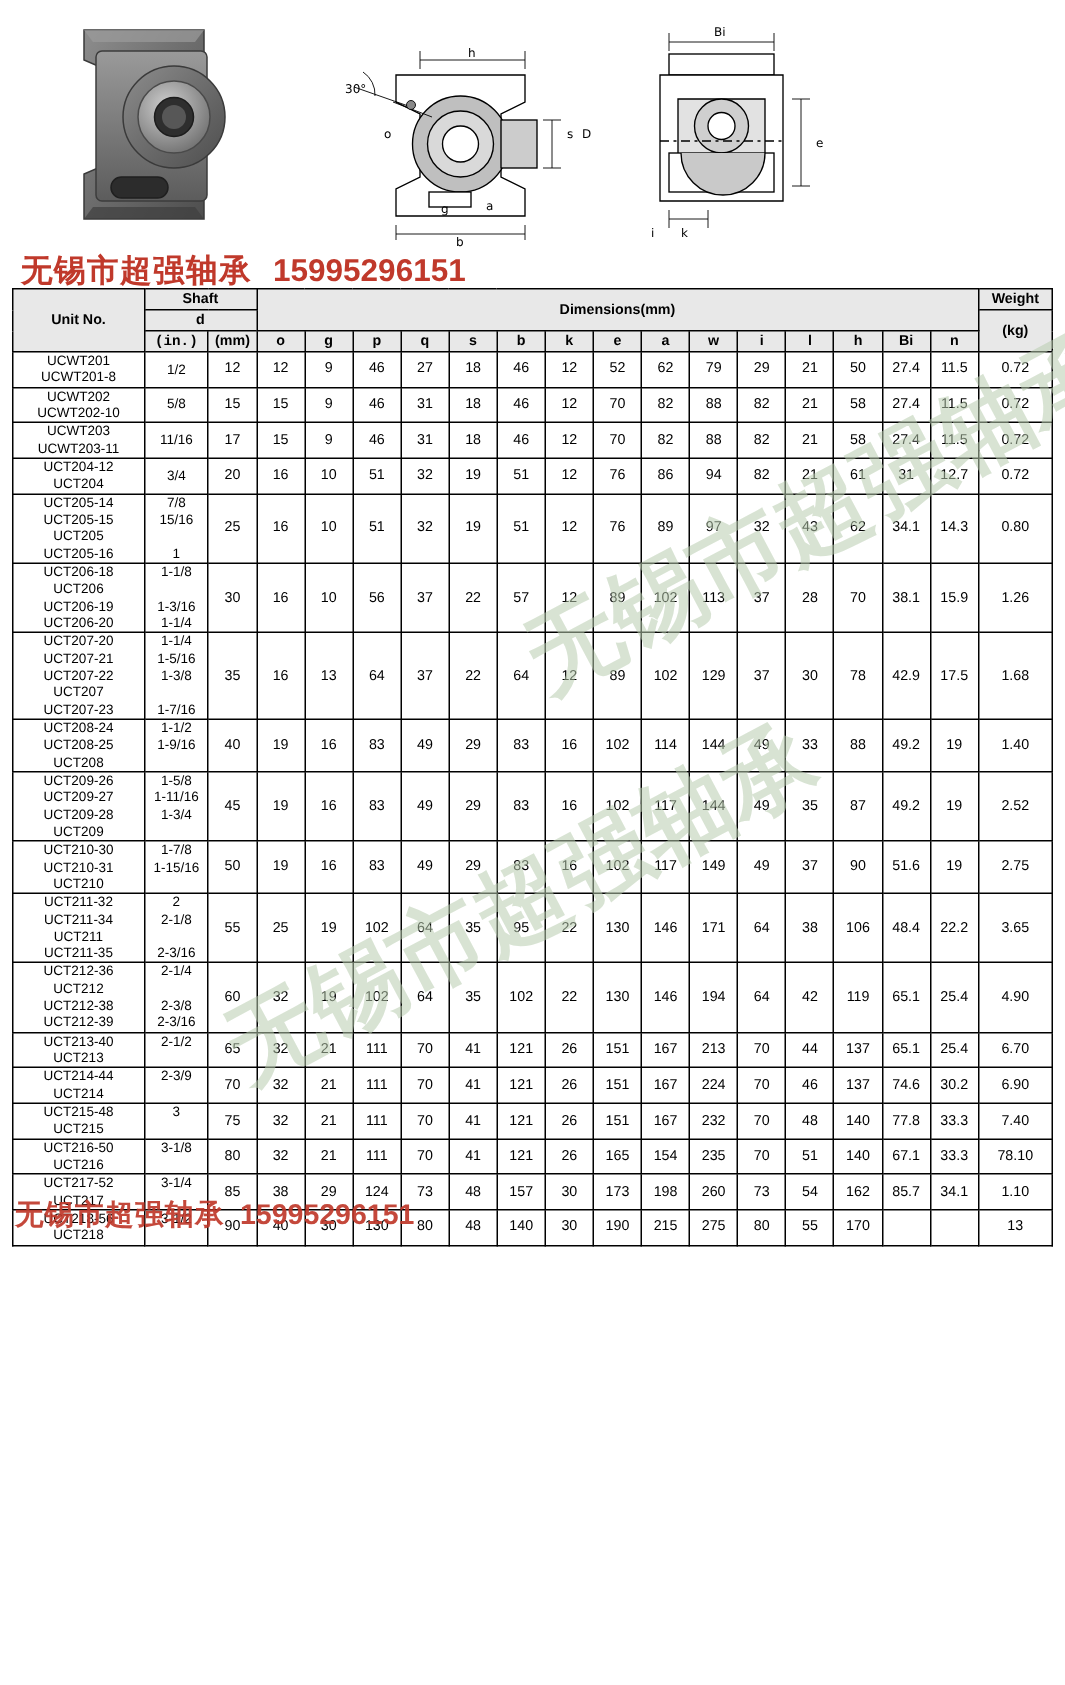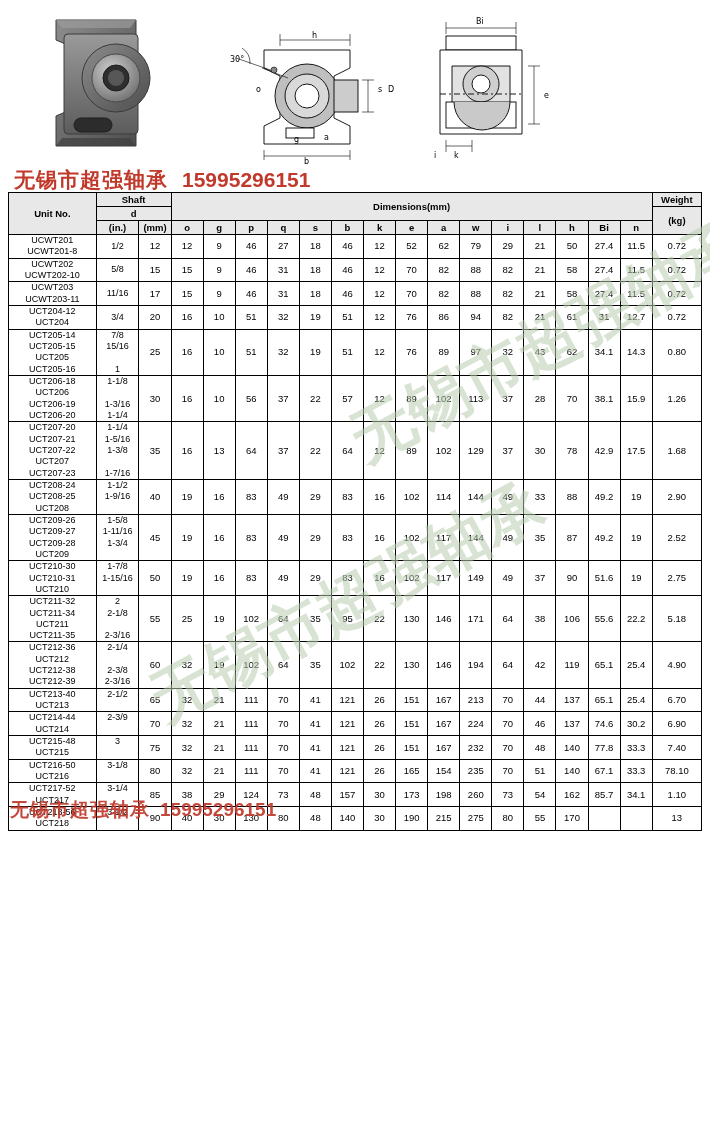--- a/index.html
+++ b/index.html
@@ -112,21 +112,21 @@
   td.unitcell {
     text-align: left;
     padding-left: 3px;
     font-size: 9px;
     white-space: nowrap;
     background: transparent;
   }
   td.unitcell div { line-height: 1.26; }
   .numcell { font-size: 9.5px; }
   .thead-unit { width: 82px; }
-  .thead-in   { width: 40px; }
+  .thead-in   { width: 40px; font-family: Liberation Mono, monospace; }
   .thead-mm   { width: 30px; }
   .thead-dim  { width: 30px; }
   .thead-wt   { width: 46px; }
 </style>
 </head>
 <body>
 
 <div class="page">
 
   <div class="figures">
@@ -505,21 +505,21 @@
             <td class="numcell">83</td>
             <td class="numcell">16</td>
             <td class="numcell">102</td>
             <td class="numcell">114</td>
             <td class="numcell">144</td>
             <td class="numcell">49</td>
             <td class="numcell">33</td>
             <td class="numcell">88</td>
             <td class="numcell">49.2</td>
             <td class="numcell">19</td>
-            <td class="numcell">2.90</td>
+            <td class="numcell">1.40</td>
           </tr>
           <tr>
             <td class="unitcell">
               <div>UCT209-26</div>
               <div>UCT209-27</div>
               <div>UCT209-28</div>
               <div>UCT209</div>
             </td>
             <td class="unitcell">
               <div>1-5/8</div>
@@ -594,23 +594,23 @@
             <td class="numcell">64</td>
             <td class="numcell">35</td>
             <td class="numcell">95</td>
             <td class="numcell">22</td>
             <td class="numcell">130</td>
             <td class="numcell">146</td>
             <td class="numcell">171</td>
             <td class="numcell">64</td>
             <td class="numcell">38</td>
             <td class="numcell">106</td>
-            <td class="numcell">55.6</td>
+            <td class="numcell">48.4</td>
             <td class="numcell">22.2</td>
-            <td class="numcell">5.18</td>
+            <td class="numcell">3.65</td>
           </tr>
           <tr>
             <td class="unitcell">
               <div>UCT212-36</div>
               <div>UCT212</div>
               <div>UCT212-38</div>
               <div>UCT212-39</div>
             </td>
             <td class="unitcell">
               <div>2-1/4</div>

